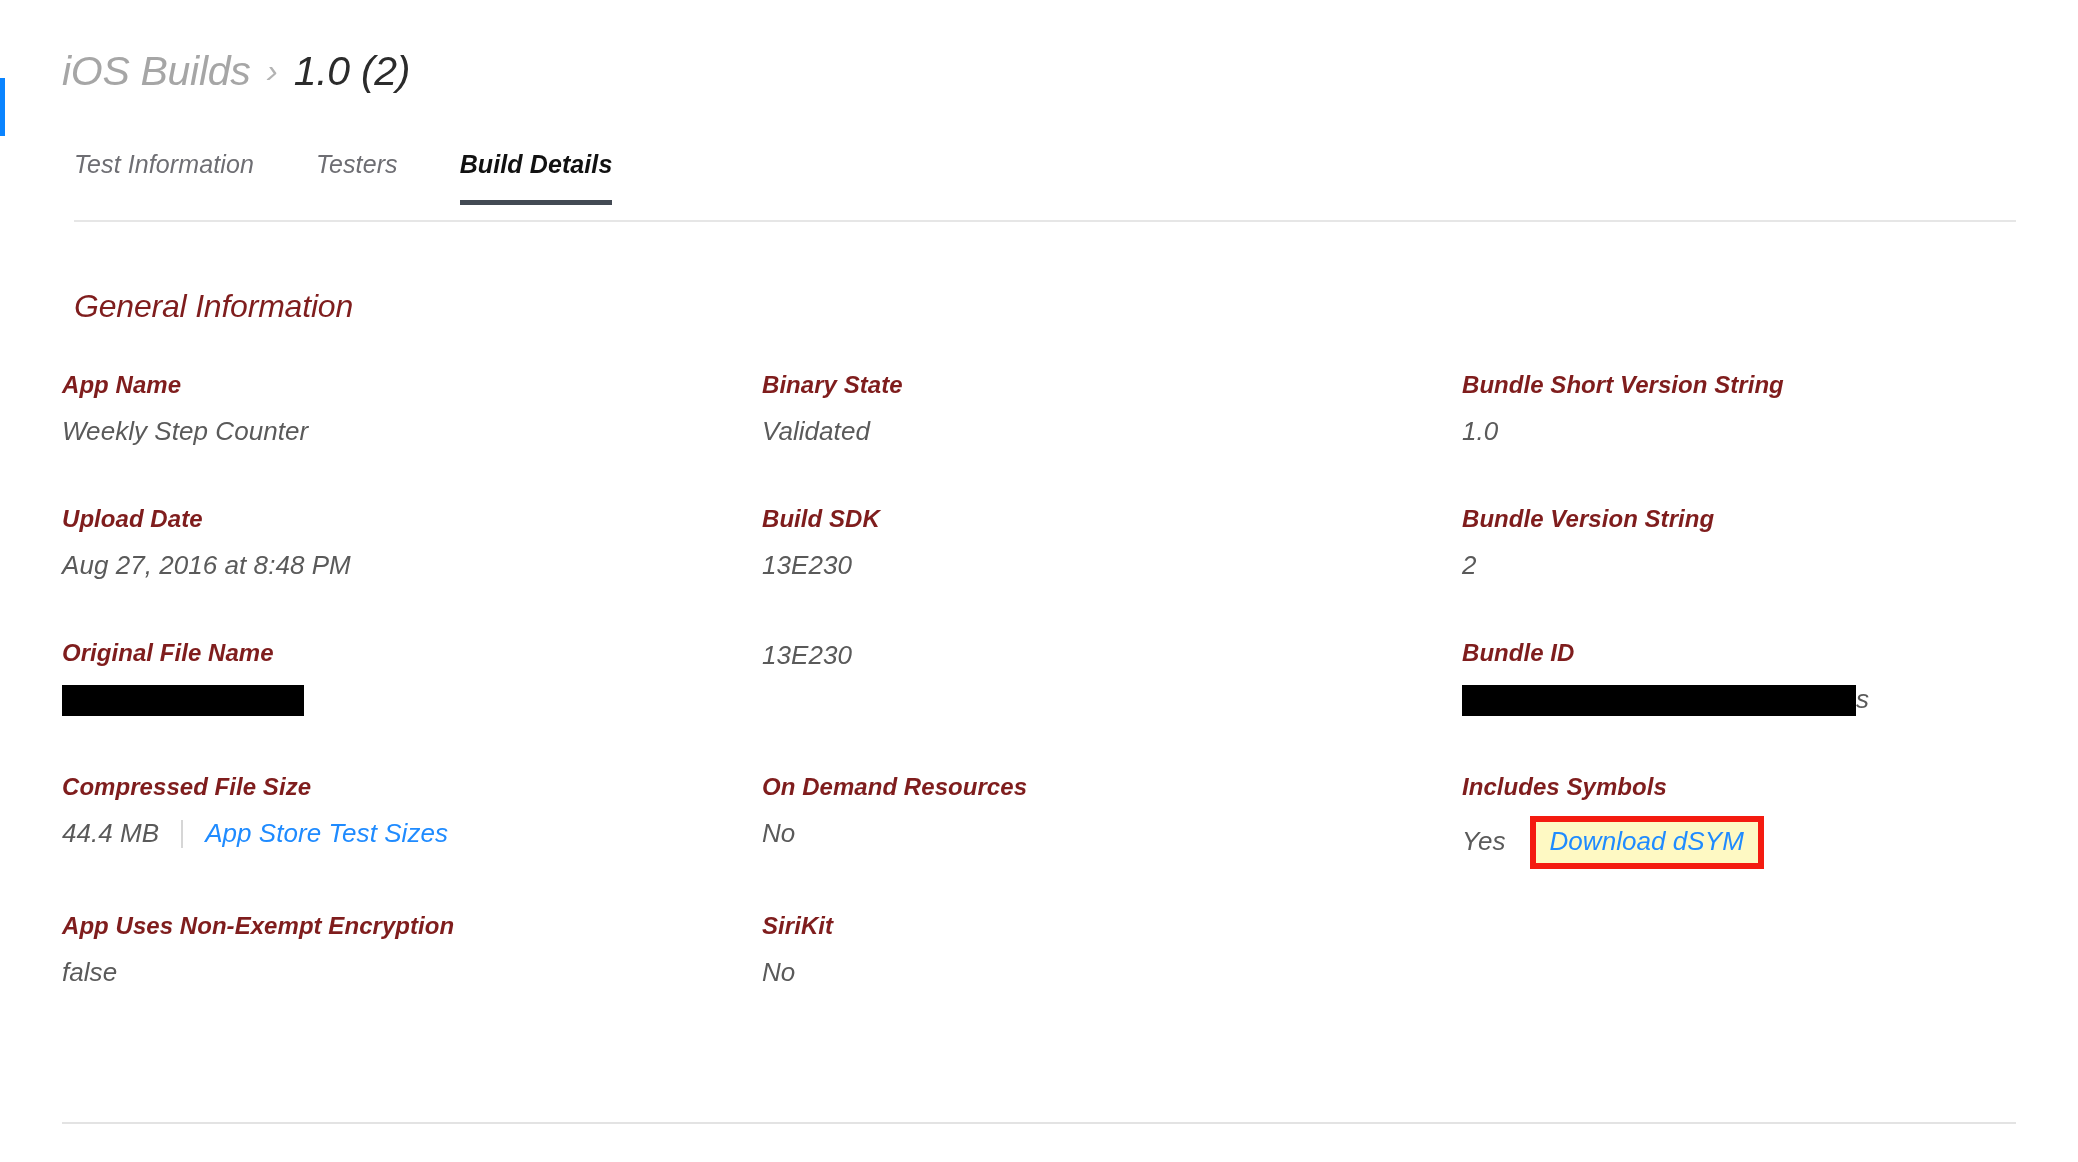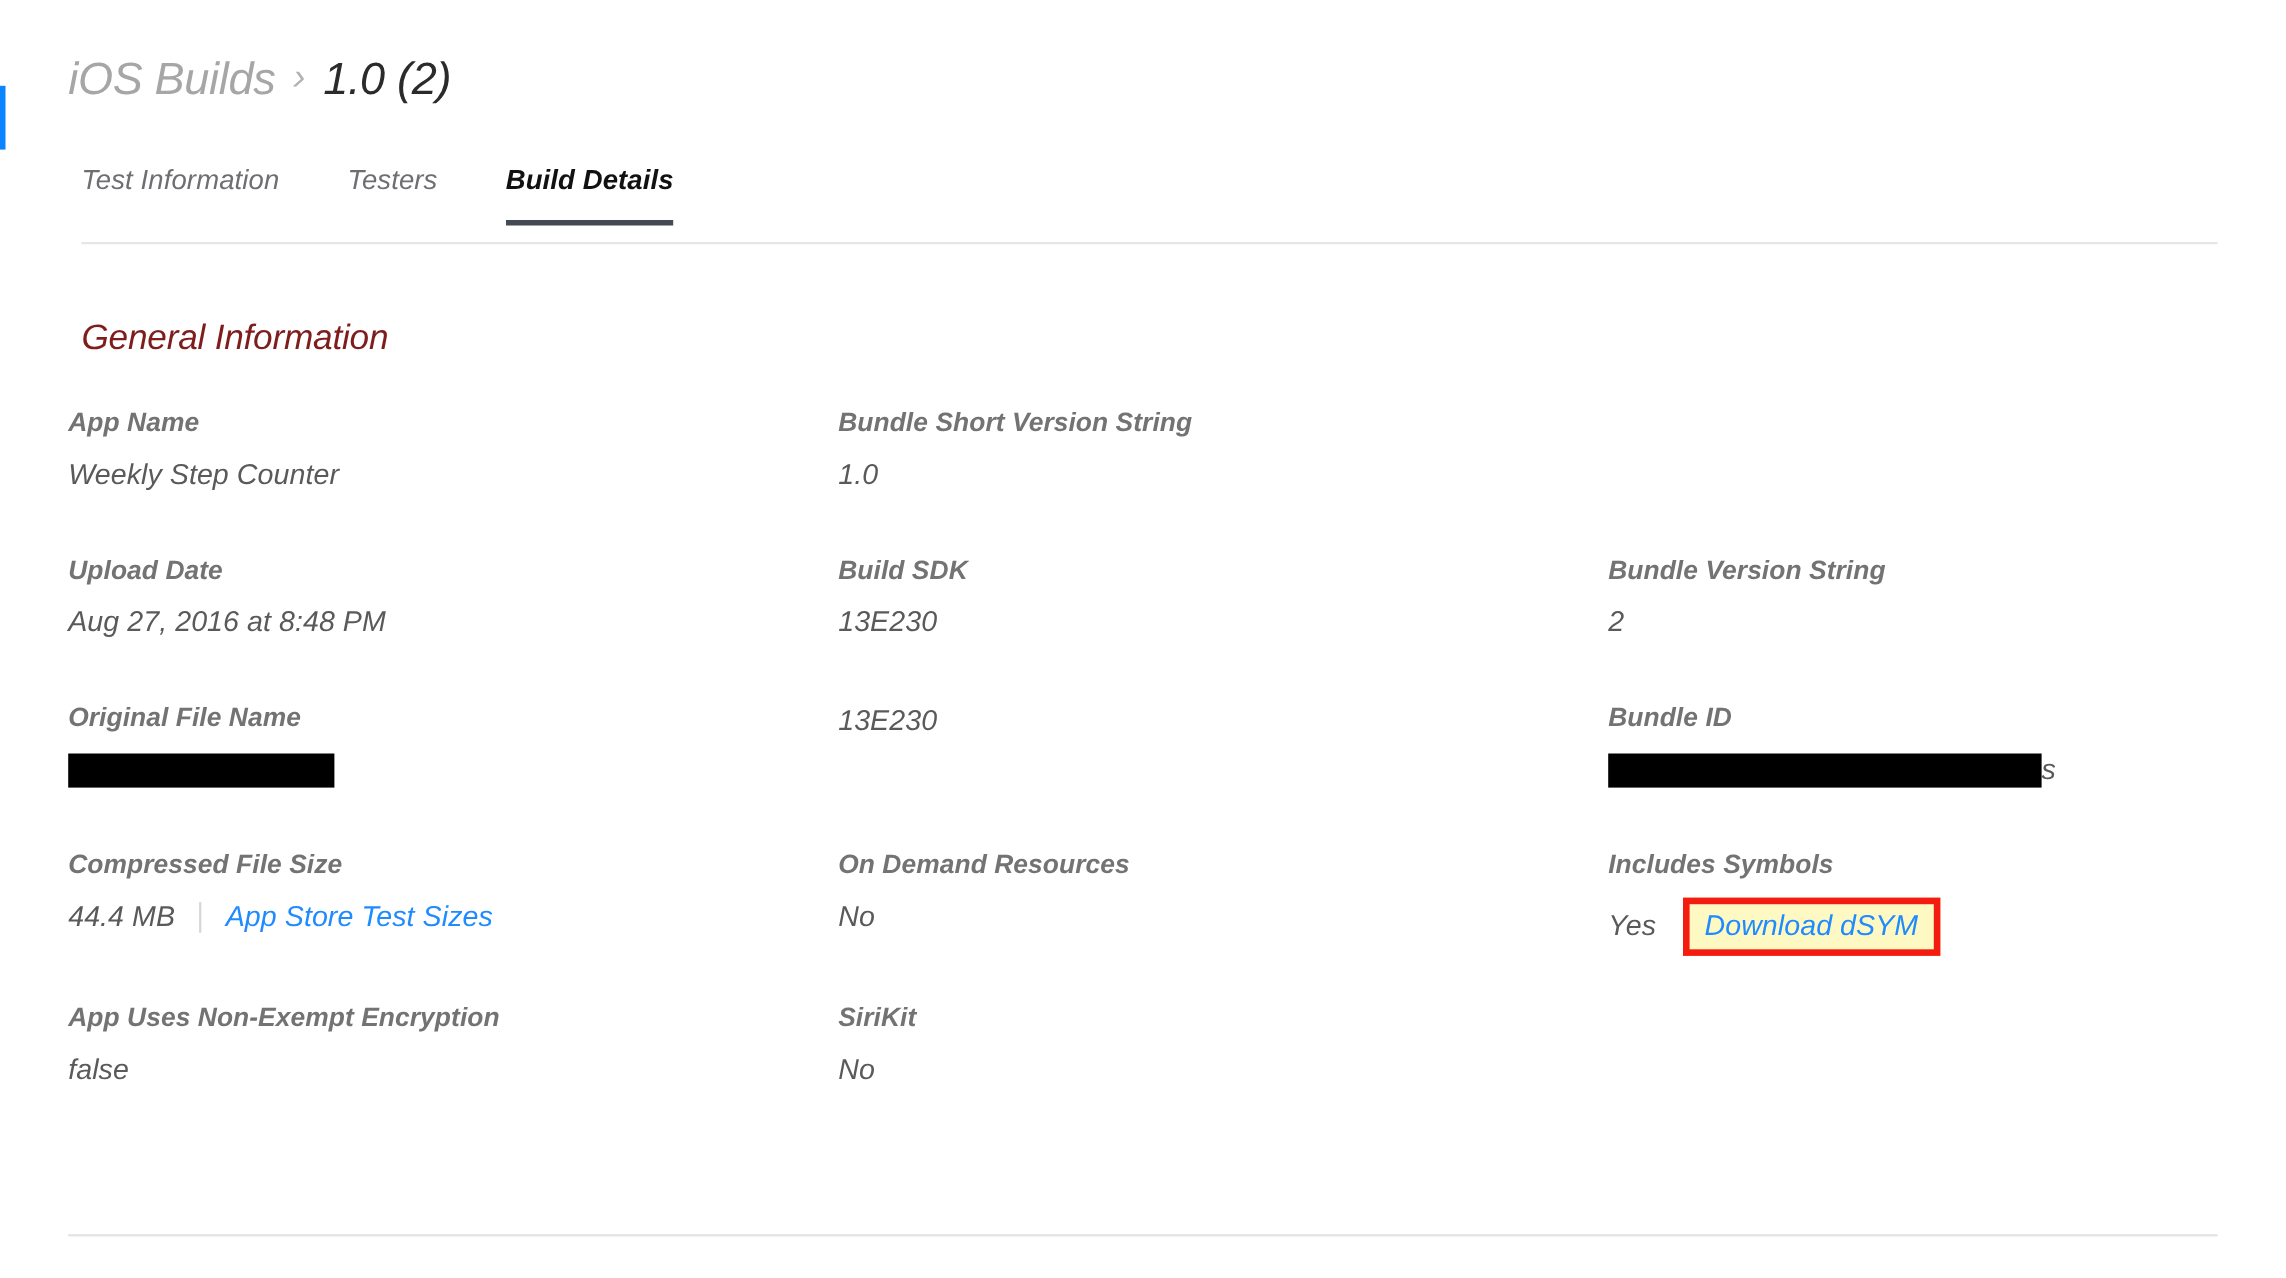--- a/index.html
+++ b/index.html
@@ -121,21 +121,21 @@
   }
   .row:last-child { margin-bottom: 0; }
   .cell {
     width: 700px;
     flex: 0 0 700px;
   }
   .cell.empty { }
   .flabel {
     font-size: 24px;
     font-weight: 700;
-    color: #737373;
+    color: #7f1d1d;
     line-height: 1.25;
     letter-spacing: 0.05px;
     margin-bottom: 14px;
   }
   .fvalue {
     font-size: 26px;
     font-weight: 400;
     color: #5a5a5a;
     line-height: 1.3;
     letter-spacing: 0.05px;
@@ -216,20 +216,24 @@
     <div class="section-title">General Information</div>
 
     <div class="grid">
 
       <div class="row">
         <div class="cell">
           <div class="flabel">App Name</div>
           <div class="fvalue">Weekly Step Counter</div>
         </div>
         <div class="cell">
+          <div class="flabel">Binary State</div>
+          <div class="fvalue">Validated</div>
+        </div>
+        <div class="cell">
           <div class="flabel">Bundle Short Version String</div>
           <div class="fvalue">1.0</div>
         </div>
       </div>
 
       <div class="row">
         <div class="cell">
           <div class="flabel">Upload Date</div>
           <div class="fvalue">Aug 27, 2016 at 8:48 PM</div>
         </div>

